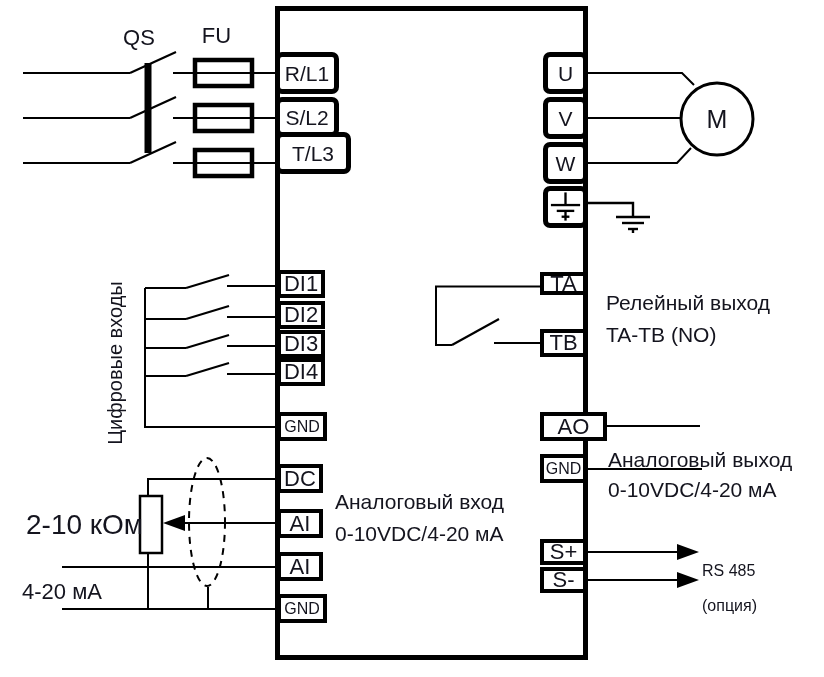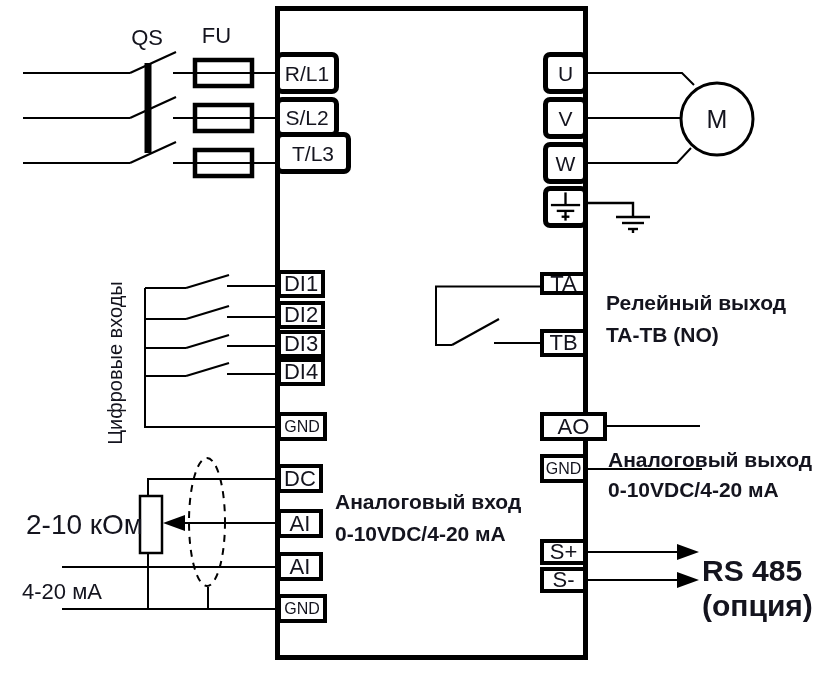--- a/index.html
+++ b/index.html
@@ -16,21 +16,21 @@
     position:absolute;background:#fff;border:4px solid #000;box-sizing:border-box;
     display:flex;align-items:center;justify-content:center;z-index:2;
     font-size:22px;line-height:1;color:#14141e;
   }
   .term.big{border-width:5px;font-size:21px;border-radius:7px;}
   .lbl{position:absolute;white-space:nowrap;z-index:3;font-size:21px;color:#14141e;}
   .rot{
     transform:rotate(-90deg);transform-origin:50% 50%;
     text-align:center;font-size:20px;
   }
-  .two-line{line-height:32px;font-weight:bold;}
+  .two-line{line-height:32px;}
 </style>
 </head>
 <body>
 
 <div id="stage">
 
   <svg id="wires" width="824" height="677" viewBox="0 0 824 677">
     <g stroke="#000" fill="none">
 
       <g stroke-width="2">
@@ -152,21 +152,21 @@
 
   <div class="term" style="left:540px;top:272px;width:47px;height:23px">TA</div>
   <div class="term" style="left:540px;top:329px;width:47px;height:28px">TB</div>
 
   <div class="term" style="left:540px;top:412px;width:67px;height:29px">AO</div>
   <div class="term" style="left:540px;top:454px;width:47px;height:29px;font-size:16px">GND</div>
 
   <div class="term" style="left:540px;top:539px;width:47px;height:26px">S+</div>
   <div class="term" style="left:540px;top:567px;width:47px;height:26px">S-</div>
 
-  <div class="lbl" style="left:115px;top:25px;width:48px;text-align:right;font-size:22px">QS</div>
+  <div class="lbl" style="left:115px;top:25px;width:48px;text-align:center;font-size:22px">QS</div>
   <div class="lbl" style="left:192px;top:23px;width:49px;text-align:center;font-size:22px">FU</div>
 
   <div class="lbl rot" style="left:17px;top:350px;width:200px;height:26px">Цифровые входы</div>
 
   <div class="lbl" style="left:26px;top:509px;font-size:28px">2-10 кОм</div>
   <div class="lbl" style="left:22px;top:579px;font-size:22px">4-20 мА</div>
 
   <div class="lbl two-line" style="left:335px;top:486px">
     <div>Аналоговый вход</div>
     <div>0-10VDC/4-20 мА</div>
@@ -175,20 +175,20 @@
   <div class="lbl two-line" style="left:606px;top:287px">
     <div>Релейный выход</div>
     <div>TA-TB (NO)</div>
   </div>
 
   <div class="lbl two-line" style="left:608px;top:445px;line-height:30px">
     <div>Аналоговый выход</div>
     <div>0-10VDC/4-20 мА</div>
   </div>
 
-  <div class="lbl two-line" style="left:702px;top:553px;line-height:35px;font-size:30px">
+  <div class="lbl two-line" style="left:702px;top:553px;line-height:35px;font-size:16px">
     <div>RS 485</div>
     <div>(опция)</div>
   </div>
 
   <div class="lbl" style="left:697px;top:105px;width:40px;text-align:center;font-size:25px">M</div>
 
 </div>
 
 </body></html>

